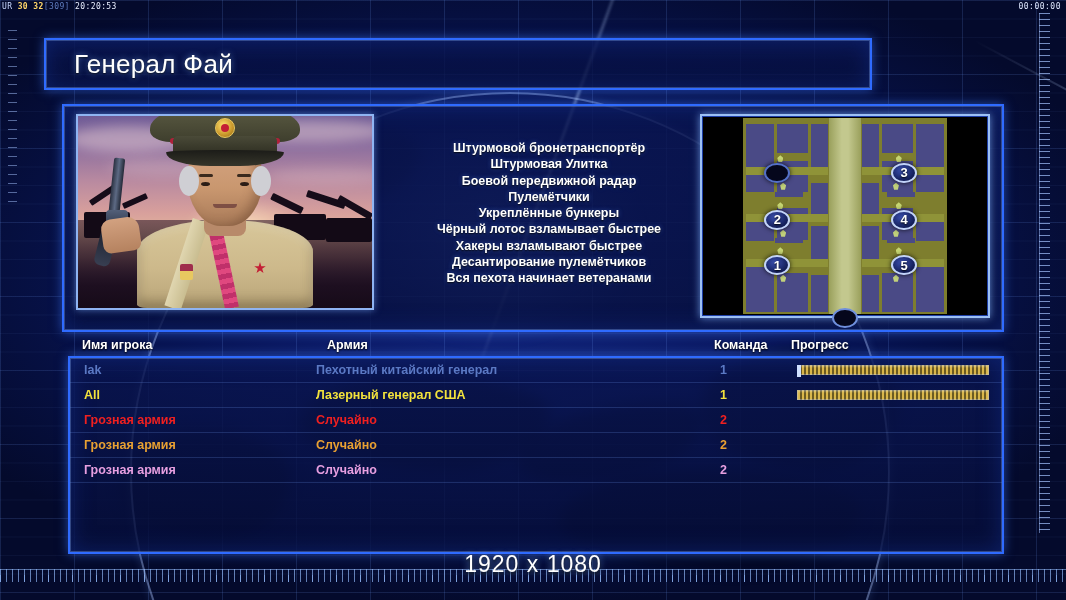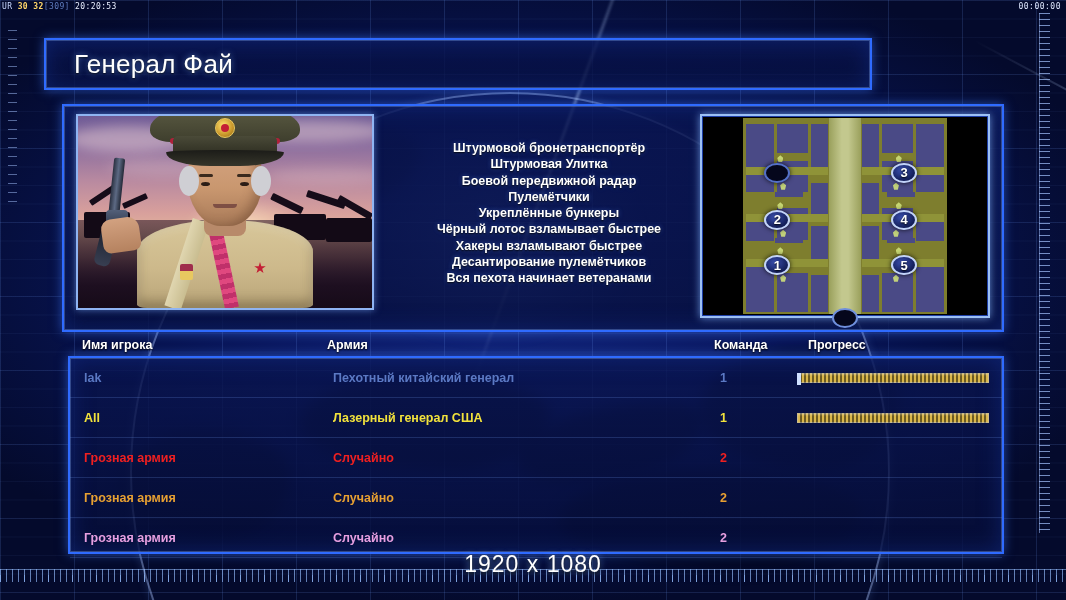--- a/index.html
+++ b/index.html
@@ -374,37 +374,37 @@
   }
   .th {
     position: absolute;
     color: #ffffff; font-size: 12.5px; font-weight: 700;
     text-shadow: 0 1px 2px #000;
     white-space: nowrap;
   }
   .th-name { left: 20px; }
   .th-army { left: 265px; }
   .th-team { left: 652px; }
-  .th-prog { left: 746px; }
+  .th-prog { left: 729px; }
 
   #list-panel {
     left: 68px; top: 356px; width: 936px; height: 198px;
     padding: 0;
   }
   #rows { position: relative; width: 100%; }
   .row {
     position: relative;
-    height: 40px;
+    height: 25px;
     display: flex; align-items: center;
     border-bottom: 1px solid rgba(110,150,235,0.22);
     font-size: 12.5px; font-weight: 700;
     white-space: nowrap;
   }
   .row .cell-name { position: absolute; left: 14px; }
-  .row .cell-army { position: absolute; left: 263px; }
+  .row .cell-army { position: absolute; left: 246px; }
   .row .cell-team { position: absolute; left: 650px; }
   .row .cell-prog { position: absolute; left: 727px; width: 192px; }
 
   .pbar {
     width: 192px; height: 10px;
     border: 1px solid rgba(180,200,255,0.35);
     background:
       repeating-linear-gradient(to right,
         #d9b64a 0px, #d9b64a 2px,
         #6b5a22 2px, #6b5a22 4px);

